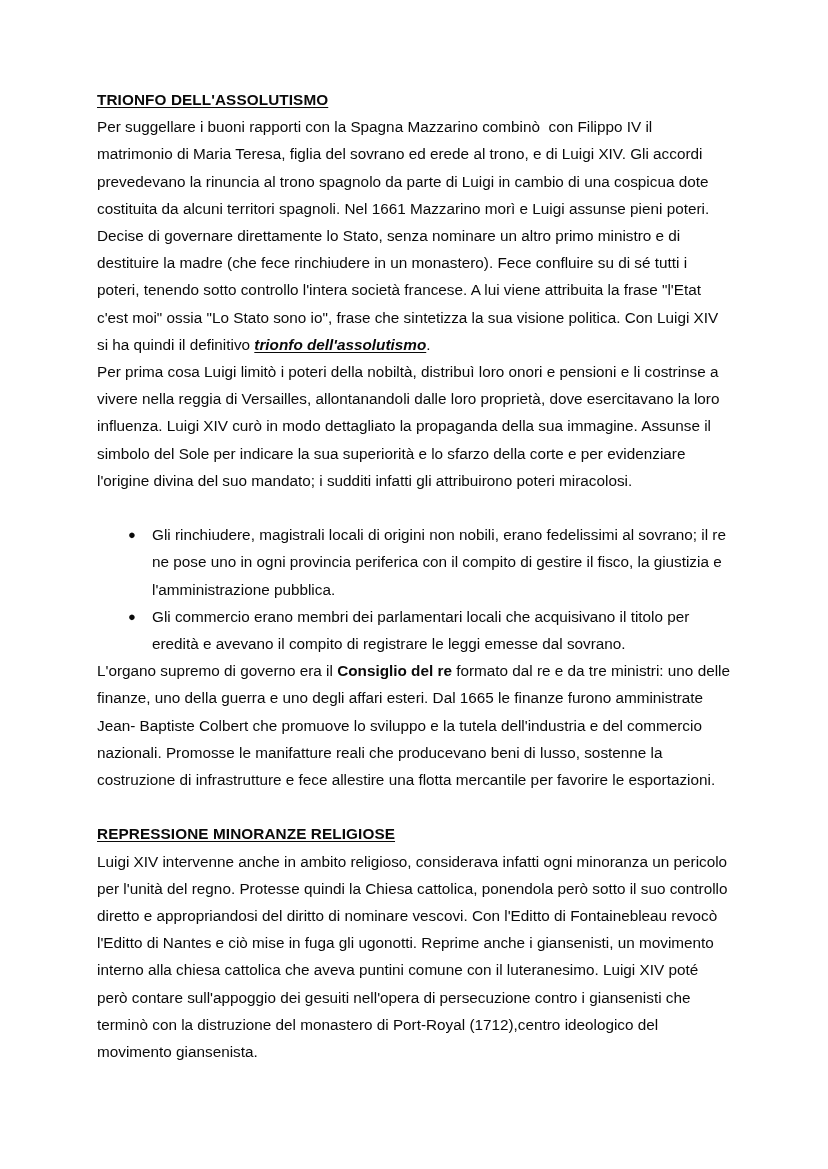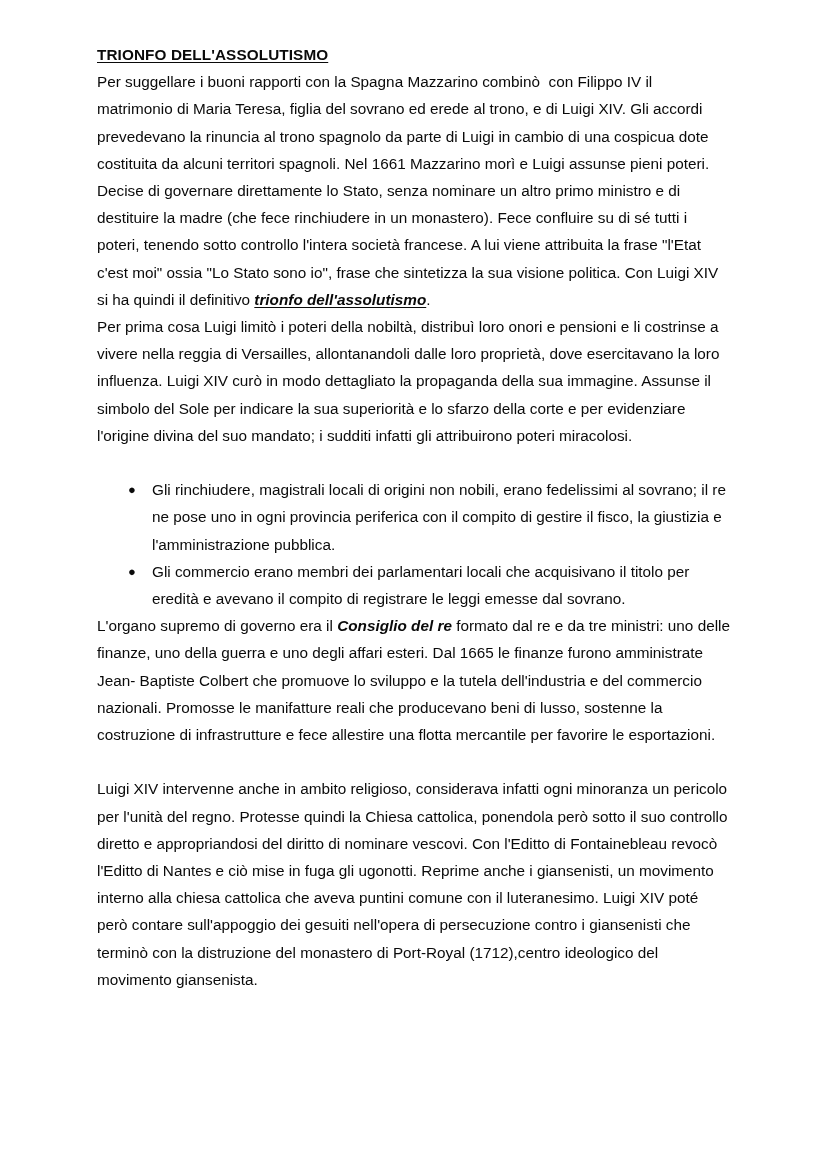--- a/index.html
+++ b/index.html
@@ -14,21 +14,21 @@
     color: #000000;
     -webkit-font-smoothing: antialiased;
   }
 
   .page {
     position: relative;
     width: 828px;
     height: 1169px;
     background: #ffffff;
     box-sizing: border-box;
-    padding: 41px 98px 0 97px;
+    padding: 86px 98px 0 97px;
     overflow: hidden;
   }
 
   .doc-body {
     width: 633px;
     font-size: 15.3px;
     line-height: 27.2px;
     text-align: left;
     color: #0a0a0a;
   }
@@ -68,21 +68,21 @@
   }
   ul.bullets > li .bullet-dot {
     position: absolute;
     left: 31px;
     top: 0;
     line-height: 27.2px;
     font-size: 13px;
   }
 
   .em-i  { }
-  .em-bi { font-style: italic; font-weight: bold; margin-top: 44px; }
+  .em-bi { font-weight: bold; margin-top: 44px; }
   .em-biu{
     font-style: italic;
     font-weight: bold;
     text-decoration: underline;
     text-underline-offset: 2px;
   }
 </style>
 </head>
 <body>
 
@@ -101,19 +101,20 @@
 
     <ul class="bullets">
       <li><span class="bullet-dot">●</span><span>Gli </span><span class="em-i">rinchiudere</span><span>, magistrali locali di origini non nobili, erano fedelissimi al sovrano; il re ne pose uno in ogni provincia periferica con il compito di gestire il fisco, la giustizia e l'amministrazione pubblica.</span></li>
       <li><span class="bullet-dot">●</span><span>Gli </span><span class="em-i">commercio</span><span> erano membri dei parlamentari locali che acquisivano il titolo per eredità e avevano il compito di registrare le leggi emesse dal sovrano.</span></li>
     </ul>
 
     <p class="para"><span>L'organo supremo di governo era il </span><span class="em-bi">Consiglio del re</span><span> formato dal re e da tre ministri: uno delle finanze, uno della guerra e uno degli affari esteri. Dal 1665 le finanze furono amministrate Jean- Baptiste Colbert che promuove lo sviluppo e la tutela dell'industria e del commercio nazionali. Promosse le manifatture reali che producevano beni di lusso, sostenne la costruzione di infrastrutture e fece allestire una flotta mercantile per favorire le esportazioni.</span></p>
 
     <div class="spacer"></div>
 
+    <h2 class="section-heading">REPRESSIONE MINORANZE RELIGIOSE</h2>
 
     <p class="para">Luigi XIV intervenne anche in ambito religioso, considerava infatti ogni minoranza un pericolo per l'unità del regno. Protesse quindi la Chiesa cattolica, ponendola però sotto il suo controllo diretto e appropriandosi del diritto di nominare vescovi. Con l'Editto di Fontainebleau revocò l'Editto di Nantes e ciò mise in fuga gli ugonotti. Reprime anche i giansenisti, un movimento interno alla chiesa cattolica che aveva puntini comune con il luteranesimo. Luigi XIV poté però contare sull'appoggio dei gesuiti nell'opera di persecuzione contro i giansenisti che terminò con la distruzione del monastero di Port-Royal (1712),centro ideologico del movimento giansenista.</p>
 
     <div class="spacer"></div>
 
   </div>
 </div>
 
 </body></html>

